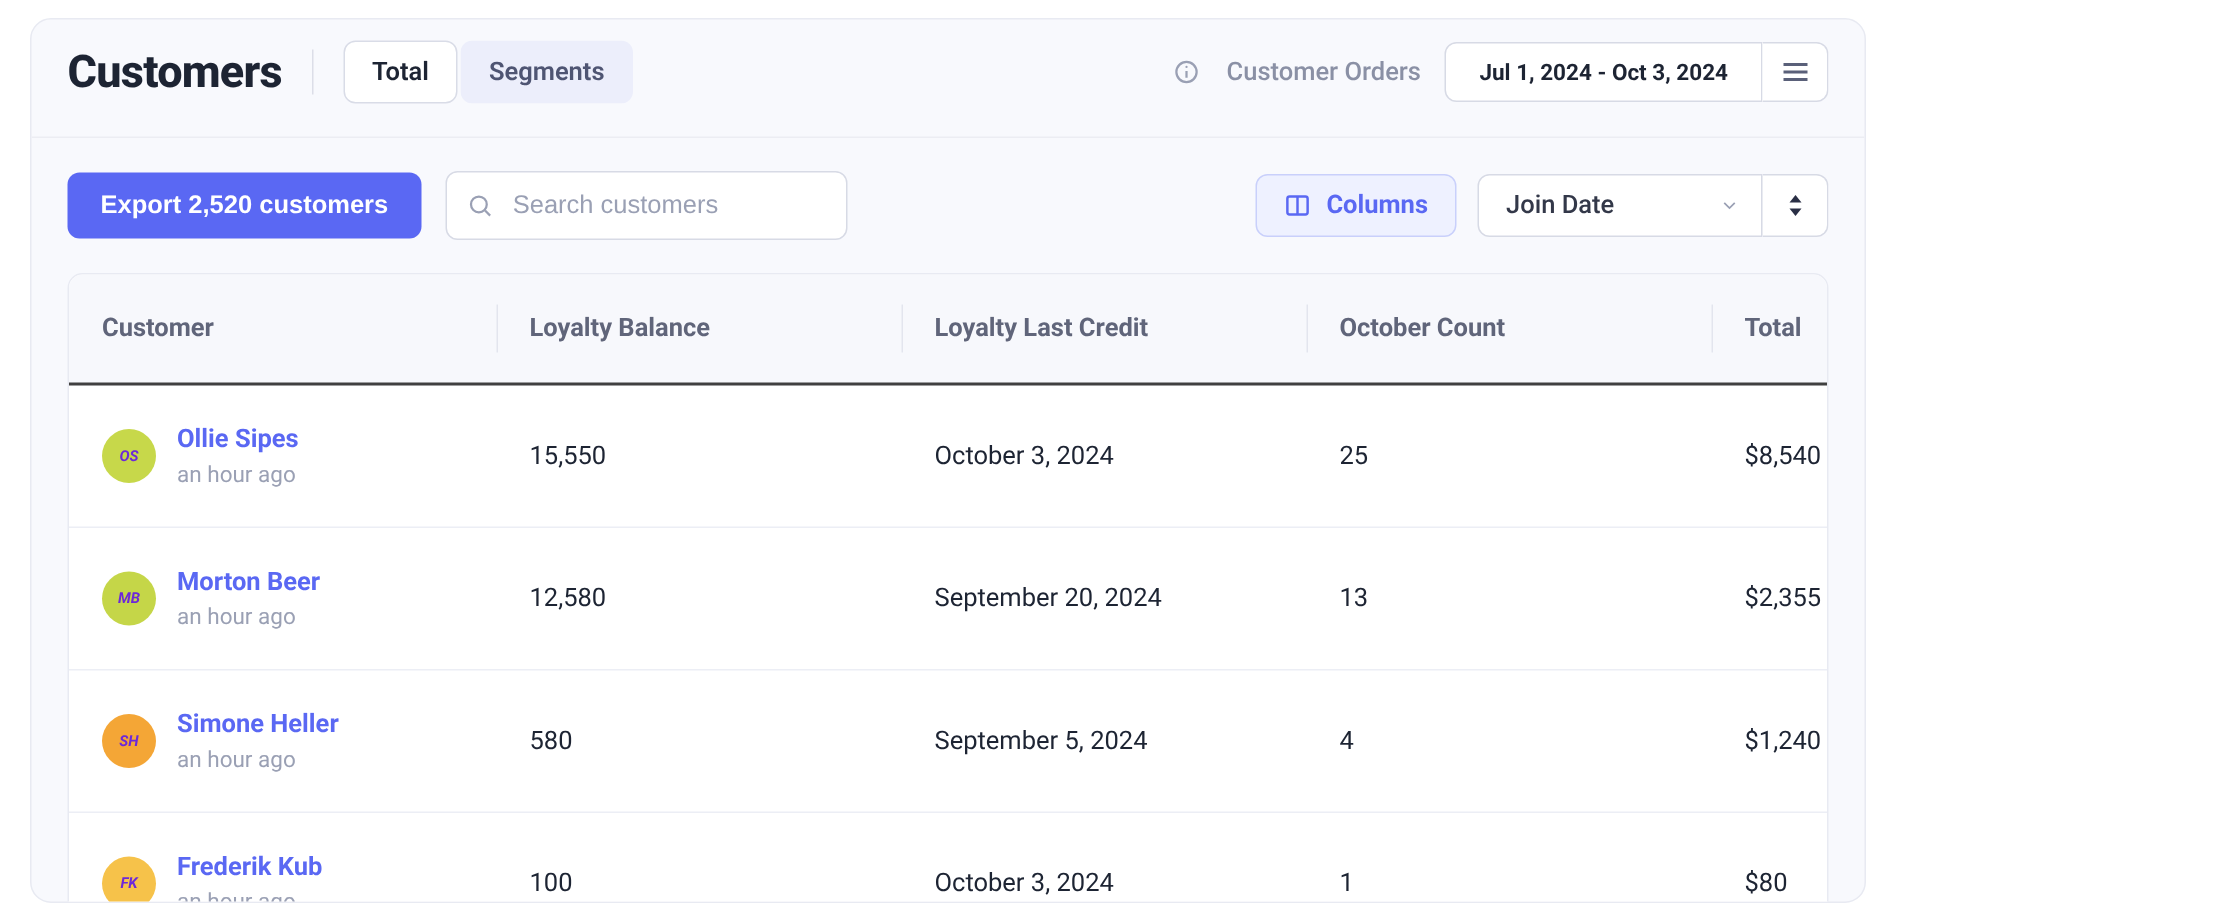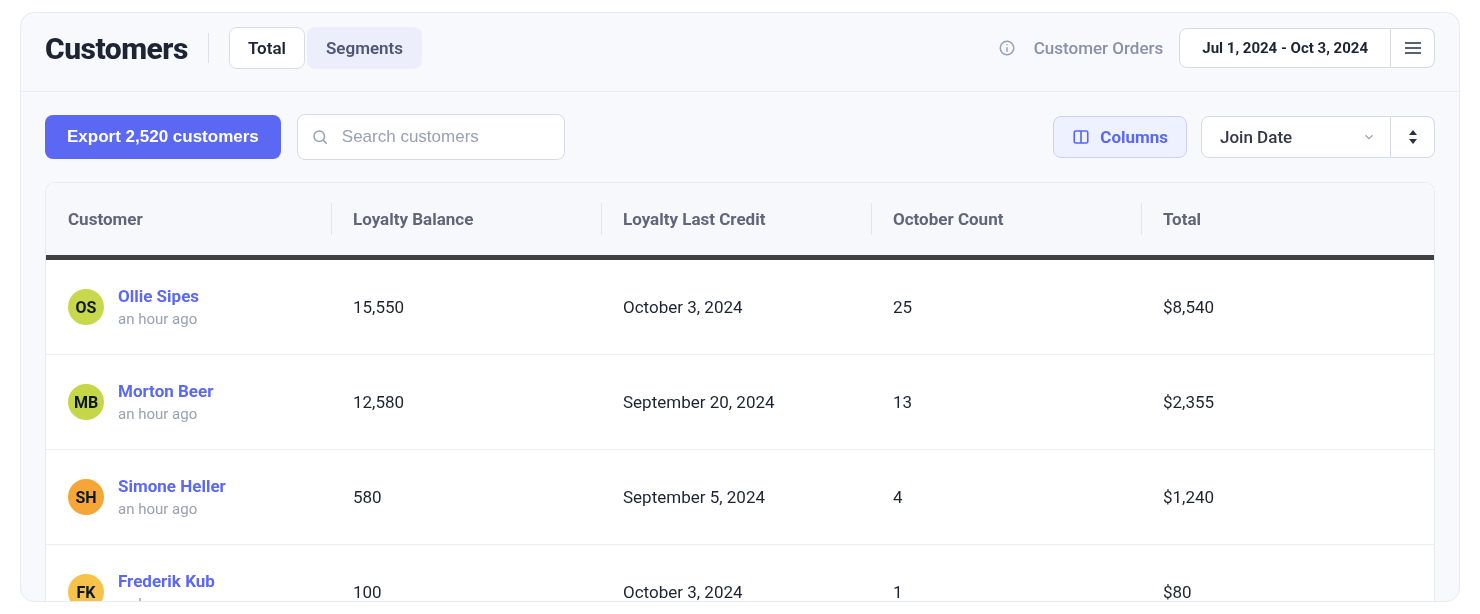--- a/index.html
+++ b/index.html
@@ -6,21 +6,21 @@
   html, body { margin:0; padding:0; }
   body {
     font-family: -apple-system, BlinkMacSystemFont, "Segoe UI", Roboto, "Helvetica Neue", Arial, sans-serif;
     background: #fff;
     width:1480px;
     height:614px;
   }
   .app-card {
     position:absolute;
     left:20px; top:12px;
-    width:1440px;
+    width:1224px;
     height:590px;
     background:#f8f9fd;
     border:1px solid #e8eaf2;
     border-radius:14px;
     overflow:hidden;
   }
   
   .header {
     display:flex;
     align-items:center;
@@ -194,21 +194,21 @@
     border-radius:10px 10px 0 0;
     overflow:hidden;
   }
   .thead, .trow {
     display:grid;
     grid-template-columns: 285px 270px 270px 270px 1fr;
     align-items:center;
   }
   .thead {
     background:#f7f8fc;
-    border-bottom:5px solid #404040;
+    border-bottom:2px solid #404040;
   }
   .th, .td {
     padding:26px 22px;
     font-size:17px;
     color:#1d2433;
   }
   .th {
     font-weight:700;
     color:#60657a;
     position:relative;
@@ -223,21 +223,21 @@
     left:0; top:20px; bottom:20px;
     width:1px;
     background:#e3e5ee;
   }
   .trow { border-bottom:1px solid #eceef5; }
   .customer-cell { display:flex; align-items:center; gap:14px; }
   .avatar {
     width:36px; height:36px;
     border-radius:50%;
     display:flex; align-items:center; justify-content:center;
-    font-size:16px; font-weight:700; color:#0f172a;
+    font-size:10px; font-weight:700; color:#6d28d9;font-style:italic;
   }
   .cust-name { color:#5a68f3; font-weight:700; font-size:17px; }
   .cust-sub  { color:#9aa0b4; font-size:15px; margin-top:4px; }
 
   svg { display:block; }
 </style>
 </head>
 <body>
 
 <div class="app-card">

